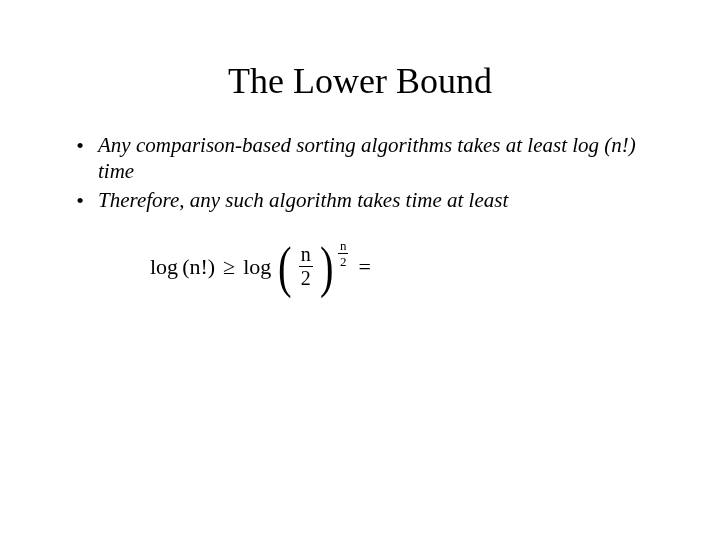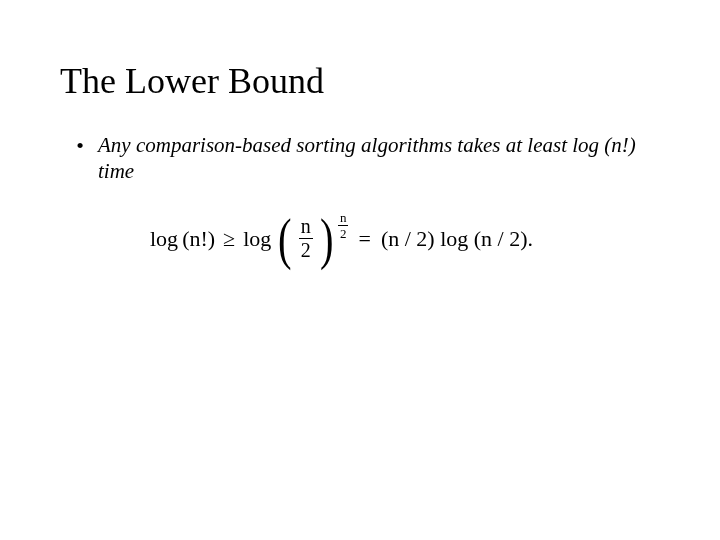--- a/index.html
+++ b/index.html
@@ -12,20 +12,21 @@
     color: #000;
   }
   .slide {
     width: 720px;
     height: 540px;
     box-sizing: border-box;
     padding: 40px 60px 40px 60px;
     position: relative;
   }
   .title {
+    text-align: center;
     font-size: 36px;
     font-weight: normal;
     margin: 20px 0 30px 0;
     font-family: Liberation Serif, serif;
   }
   ul.bullets {
     list-style: none;
     padding: 0;
     margin: 0 0 0 10px;
     font-size: 21px;
@@ -91,20 +92,21 @@
 </style>
 </head>
 <body>
 
 <div class="slide">
 
   <h1 class="title">The Lower Bound</h1>
 
   <ul class="bullets">
     <li>Any comparison-based sorting algorithms takes at least log (n!) time</li>
+    <li>Therefore, any such algorithm takes time at least</li>
   </ul>
 
   <div class="formula-wrap">
     <div class="formula">
       <span>log</span>
       <span>(n!)</span>
       <span style="margin:0 4px">≥</span>
       <span>log</span>
       <span class="big-paren">(</span>
       <span class="frac">
@@ -112,18 +114,17 @@
         <span class="bar"></span>
         <span class="den">2</span>
       </span>
       <span class="big-paren">)</span>
       <span class="frac small sup-frac">
         <span class="num">n</span>
         <span class="bar"></span>
         <span class="den">2</span>
       </span>
       <span style="margin:0 6px">=</span>
-      <span>(n / 2) log (n / 2).</span>
     </div>
   </div>
 
 
 </div>
 
 </body></html>

